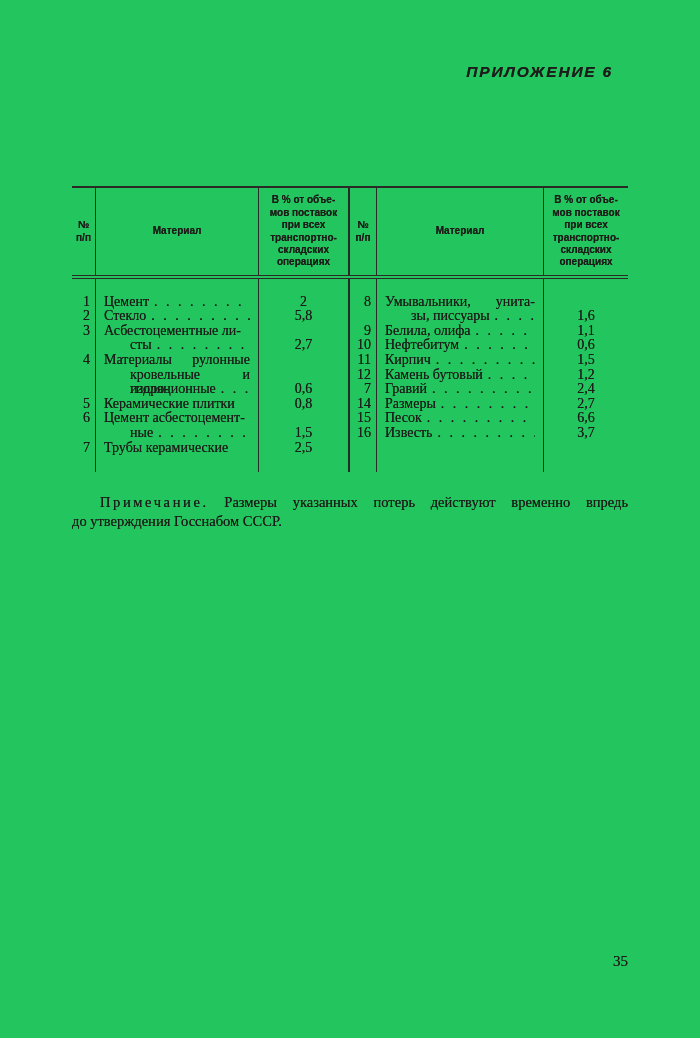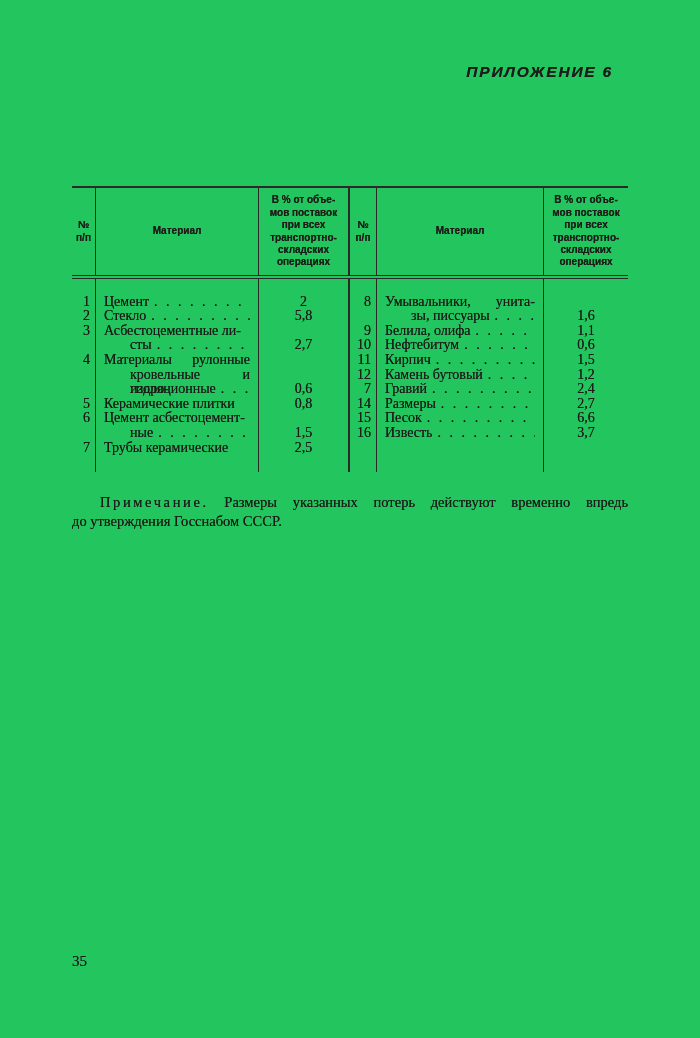--- a/index.html
+++ b/index.html
@@ -52,21 +52,21 @@
   
   .note{
     position:absolute;top:493px;left:72px;width:556px;
     font-size:14.5px;line-height:18.6px;
   }
   .note-l1{text-indent:28px;text-align:justify;text-align-last:justify;}
   .note-label{letter-spacing:2.6px;}
   
   .pageno{
     position:absolute;top:953px;left:72px;width:556px;
-    font-size:15px;
+    text-align:right;font-size:15px;
   }
 </style>
 </head>
 <body>
 
 <div class="page">
 
   <div class="appendix">ПРИЛОЖЕНИЕ 6</div>
 
 

